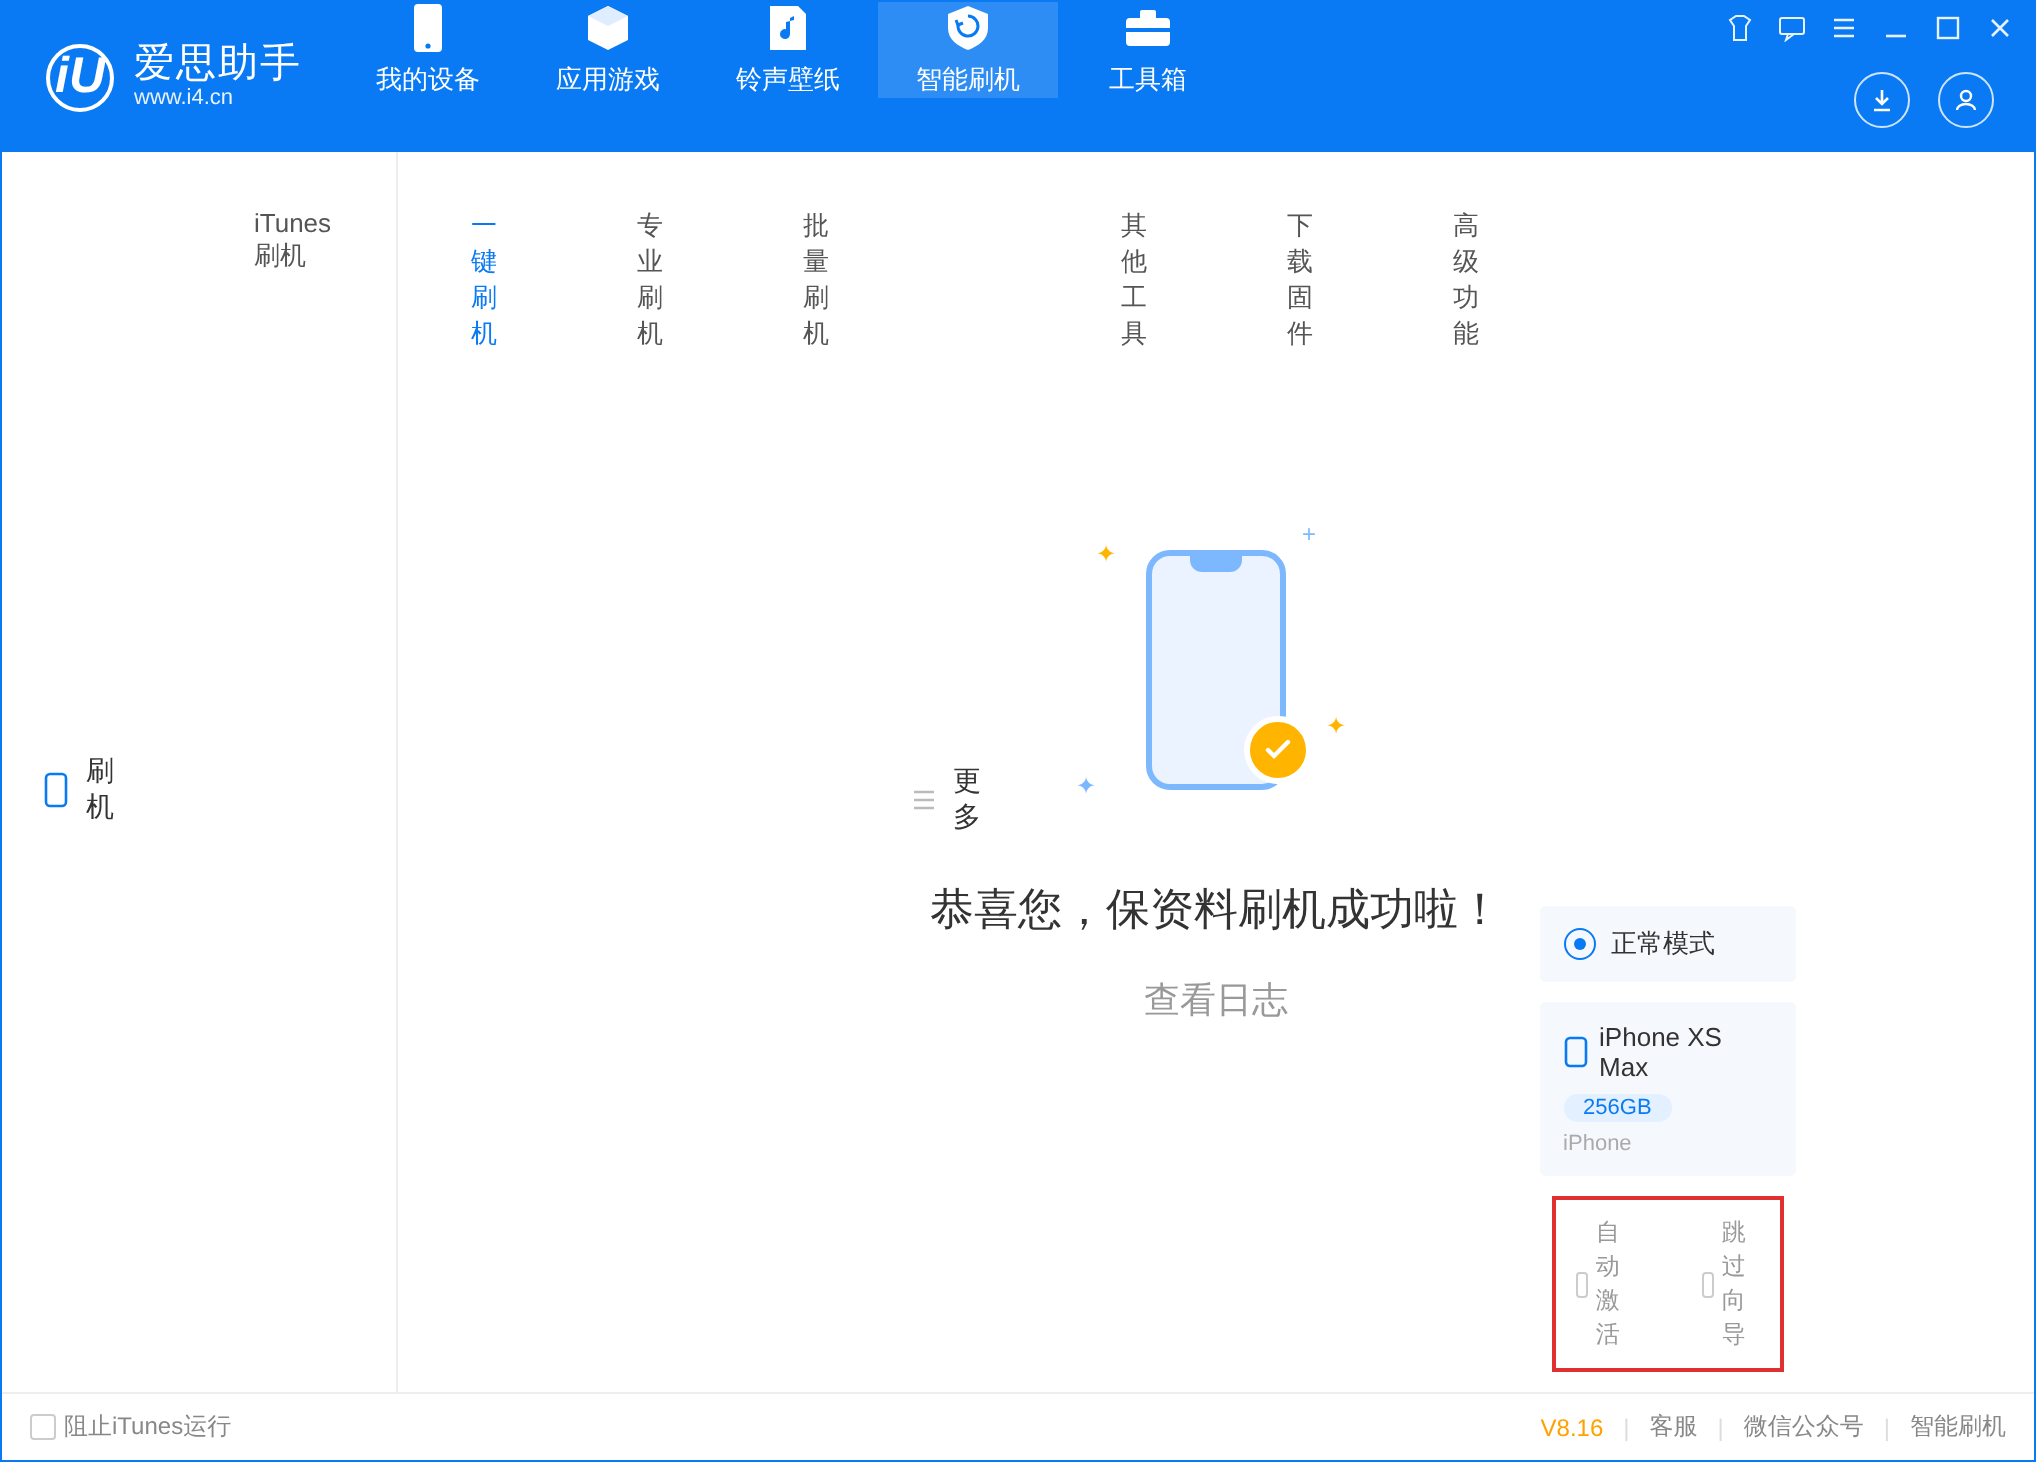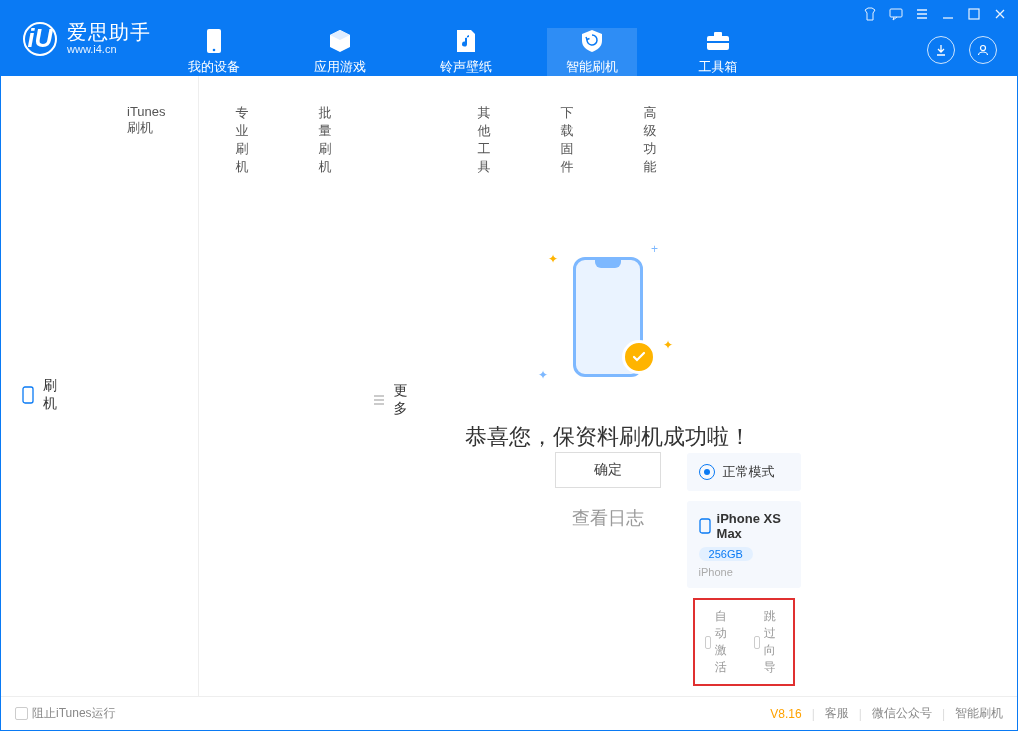--- a/index.html
+++ b/index.html
@@ -4,42 +4,42 @@
 <style>
 * { margin: 0; padding: 0; box-sizing: border-box; font-family: "Microsoft YaHei", "PingFang SC", sans-serif; }
 body { background: #fff; }
 .window { width: 1018px; height: 731px; border: 1px solid #0a7af4; position: relative; background: #fff; }
 .header { height: 75px; background: linear-gradient(to right, #0a7af4, #0a7af4); display: flex; align-items: stretch; color: #fff; position: relative; }
 .logo-area { display: flex; align-items: center; padding: 0 18px 0 22px; }
 .logo-icon { width: 34px; height: 34px; border: 2.5px solid #fff; border-radius: 50%; display: flex; align-items: center; justify-content: center; font-weight: bold; font-size: 25px; font-style: italic; margin-right: 10px; }
 .logo-text { display: flex; flex-direction: column; line-height: 1.1; }
 .logo-title { font-size: 20px; font-weight: 500; letter-spacing: 1px; }
 .logo-sub { font-size: 11px; opacity: 0.9; }
-.nav-tabs { display: flex; align-items:flex-end;gap:36px; }
+.nav-tabs { display: flex; align-items:flex-start; }
 .nav-tab { width: 90px; display: flex; flex-direction: column; align-items: center; justify-content: center; font-size: 13px; cursor: pointer; gap: 4px; }
 .nav-tab.active { background: rgba(255,255,255,0.15); }
 .nav-tab .icon { width: 26px; height: 26px; display:flex; align-items:center; justify-content:center;}
 .window-controls-top { position: absolute; top: 6px; right: 10px; display: flex; gap: 12px; font-size: 12px; }
 .window-controls-top .wc { cursor: pointer; opacity: 0.9; }
 .header-right-icons { position: absolute; right: 20px; bottom: 12px; display: flex; gap: 14px; }
 .circ-icon { width: 28px; height: 28px; border: 1.5px solid rgba(255,255,255,0.8); border-radius: 50%; display:flex; align-items:center; justify-content:center; cursor:pointer; }
 .body-area { display: flex; height: calc(100% - 75px - 34px); }
 .sidebar { width: 198px; border-right: 1px solid #eee; padding-top: 18px; display:flex; flex-direction:row;}
 .side-section-title { display: flex; align-items: center; gap: 8px; padding: 8px 20px; font-size: 14px; color: #333; }
 .side-item { padding: 10px 20px 10px 50px; font-size: 13px; color: #555; cursor: pointer; }
 .side-item.active { color: #0a7af4; }
 .sidebar-bottom { margin-top: auto; padding: 10px; display:flex; flex-direction:column; gap:10px;justify-content:space-between;}
 .device-status-card, .device-card { background: #f5f8fd; border-radius: 3px; padding: 10px 12px; }
 .device-status-card { display:flex; align-items:center; gap:8px; }
 .status-dot { width:16px; height:16px; border-radius:50%; border:1.5px solid #0a7af4; display:flex; align-items:center; justify-content:center;}
 .status-dot:after{content:""; width:6px; height:6px; border-radius:50%; background:#0a7af4;}
-.device-card .dev-name { font-size: 13px; font-weight: bold; color:#333; display:flex; align-items:center; gap:6px;}
+.device-card .dev-name { font-size: 13px; font-weight: normal; color:#333; display:flex; align-items:center; gap:6px;}
 .dev-capacity { display:inline-block; margin-top:6px; font-size:11px; color:#0a7af4; background:#e3f0ff; border-radius:10px; padding:1px 10px;}
 .dev-type { font-size:11px; color:#aaa; margin-top:4px;}
-.checkbox-row { border: 2px solid #e03030; padding: 8px 10px; margin: 0 6px; display:flex; gap:20px; font-size:12px; color:#999;}
+.checkbox-row { border: 2px solid #e03030; padding: 8px 10px; margin: 0 6px; display:flex; gap:34px; font-size:12px; color:#999;}
 .cb { display:flex; align-items:center; gap:4px; cursor:pointer;}
 .cb-box { width:13px; height:13px; border:1px solid #ccc; border-radius:2px;}
 .main-content { flex:1; display:flex; flex-direction:column; align-items:center; justify-content:center; }
 .phone-illustration { position:relative; width:140px; height:150px; display:flex; align-items:center; justify-content:center; margin-bottom: 30px;}
 .phone-body { width:70px; height:120px; border:3px solid #7db8ff; border-radius:12px; background:#eaf3ff; position:relative;}
 .phone-notch { position:absolute; top:0; left:50%; transform:translateX(-50%); width:26px; height:8px; background:#7db8ff; border-radius:0 0 6px 6px;}
 .badge-check { position:absolute; right:22px; bottom:18px; width:34px; height:34px; background:#ffb400; border-radius:50%; display:flex; align-items:center; justify-content:center; border:3px solid #fff;}
 .sparkle { position:absolute; color:#ffb400; font-size:12px;}
 .success-msg { font-size:22px; color:#333; }
 .ok-button { border:1px solid #ddd; background:#fff; padding:8px 38px; font-size:14px; cursor:pointer; color:#444;}
@@ -164,20 +164,21 @@
     <div class="sidebar">
       <div class="side-section-title">
         <span>
             <svg width="14" height="18" viewBox="0 0 14 18">
               <rect x="2" y="1" width="10" height="16" rx="2" fill="none" stroke="#0a7af4" stroke-width="1.3"></rect>
             </svg>
           </span>
         <span>刷机</span>
       </div>
       <div class="side-item">iTunes刷机</div>
+      <div class="side-item active">一键刷机</div>
       <div class="side-item">专业刷机</div>
       <div class="side-item">批量刷机</div>
 
       <div class="side-section-title" style="margin-top:10px;">
         <span>
             <svg width="14" height="14" viewBox="0 0 14 14">
               <path d="M2 3 h10 M2 7 h10 M2 11 h10" stroke="#bbb" stroke-width="1.3"></path>
             </svg>
           </span>
         <span>更多</span>
@@ -225,21 +226,20 @@
         <div class="phone-body">
             <div class="phone-notch"></div>
           </div>
         <div class="badge-check">
           <svg width="16" height="16" viewBox="0 0 16 16">
               <path d="M3 8 l3 3 l7 -7" stroke="#fff" stroke-width="2.2" fill="none" stroke-linecap="round"></path>
             </svg>
         </div>
       </div>
       <div class="success-msg">恭喜您，保资料刷机成功啦！</div>
-      <button class="ok-button">确定</button>
       <a class="view-log">查看日志</a>
     </div>
   </div>
 
   <div class="footer">
     <div class="left">
       <label class="cb">
         <span class="cb-box"></span>
         <span>阻止iTunes运行</span>
       </label>

